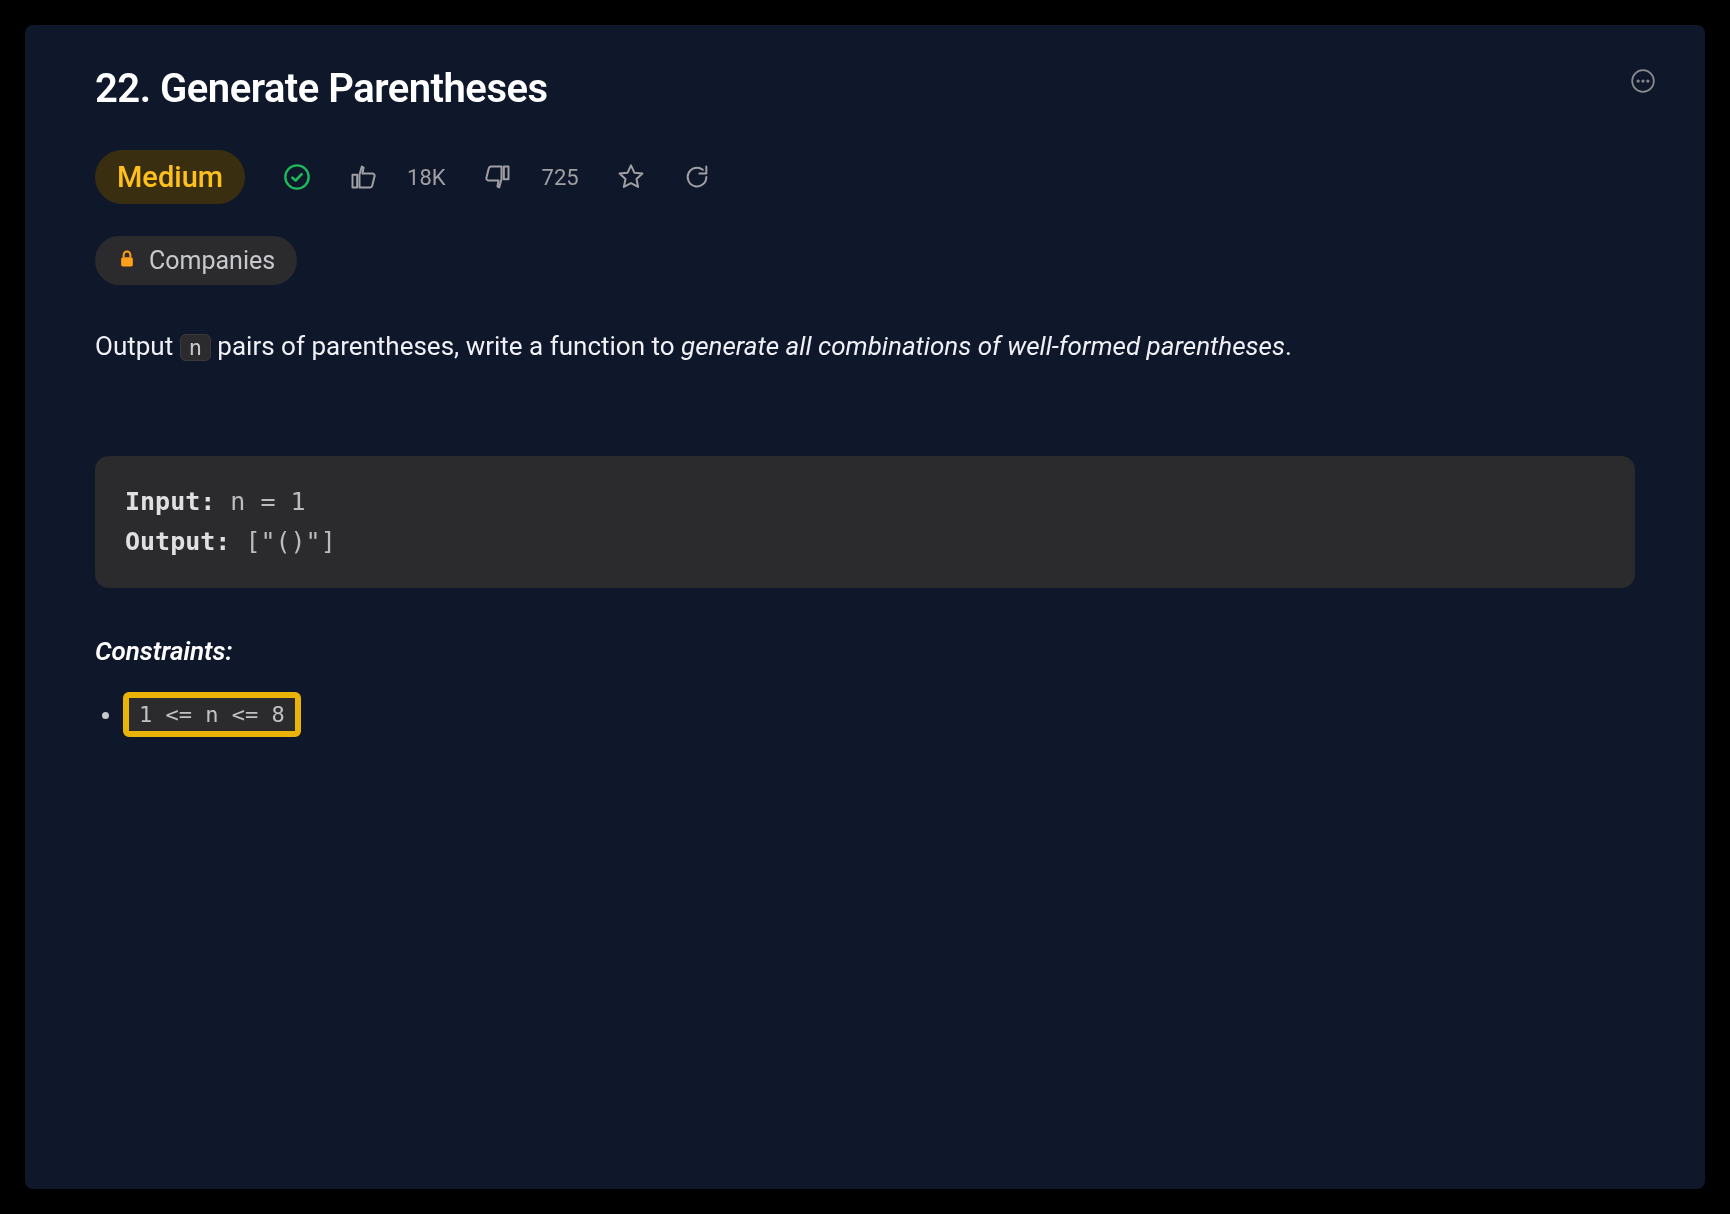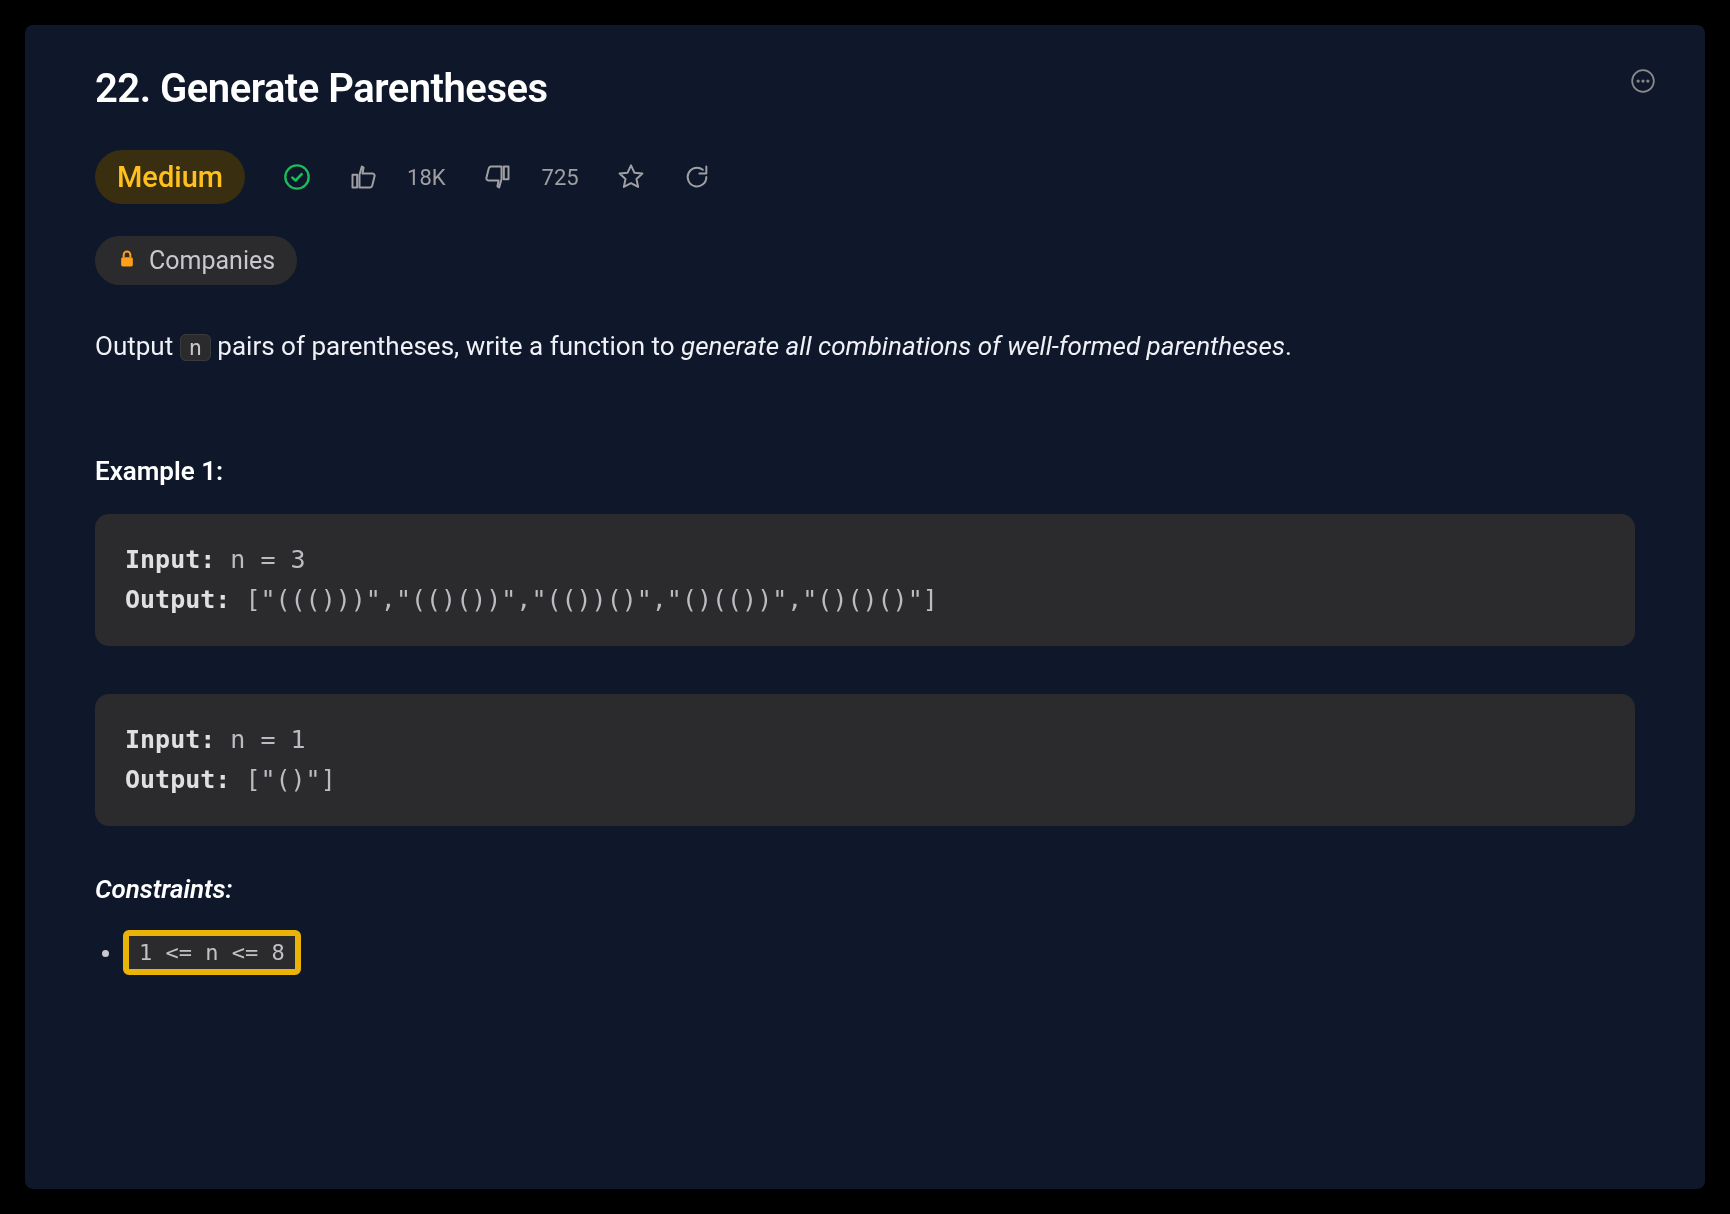--- a/index.html
+++ b/index.html
@@ -240,25 +240,20 @@
         </svg>
       </span>
       <span>Companies</span>
     </div>
   </div>
 
   <p class="description">
     <span>Output </span><span class="inline-code">n</span><span> pairs of parentheses, write a function to </span><em>generate all combinations of well-formed parentheses</em><span>.</span>
   </p>
 
-  <div>
-    <div class="example-heading">Example 1:</div>
-    <div class="code-block"><span class="label">Input:</span><span> n = 3</span>
-<span class="label">Output:</span><span> ["((()))","(()())","(())()","()(())","()()()"]</span></div>
-  </div>
 
   <div>
     <div class="code-block"><span class="label">Input:</span><span> n = 1</span>
 <span class="label">Output:</span><span> ["()"]</span></div>
   </div>
 
   <div class="constraints-heading">Constraints:</div>
   <ul class="constraints-list">
     <li><span class="constraint-code">1 &lt;= n &lt;= 8</span></li>
   </ul>

